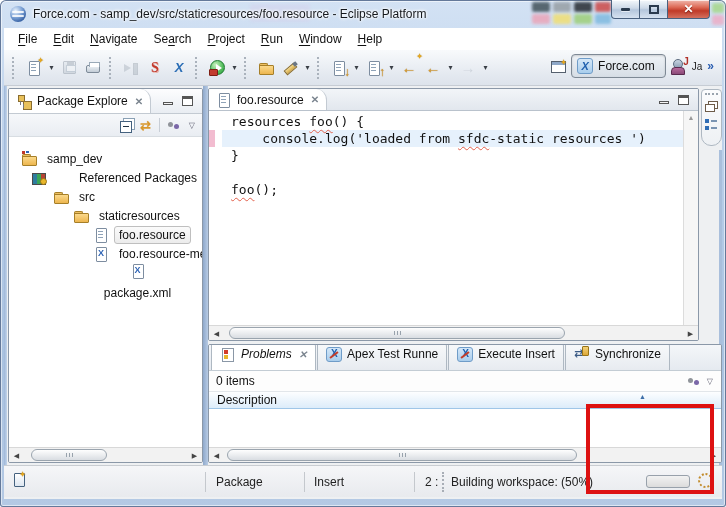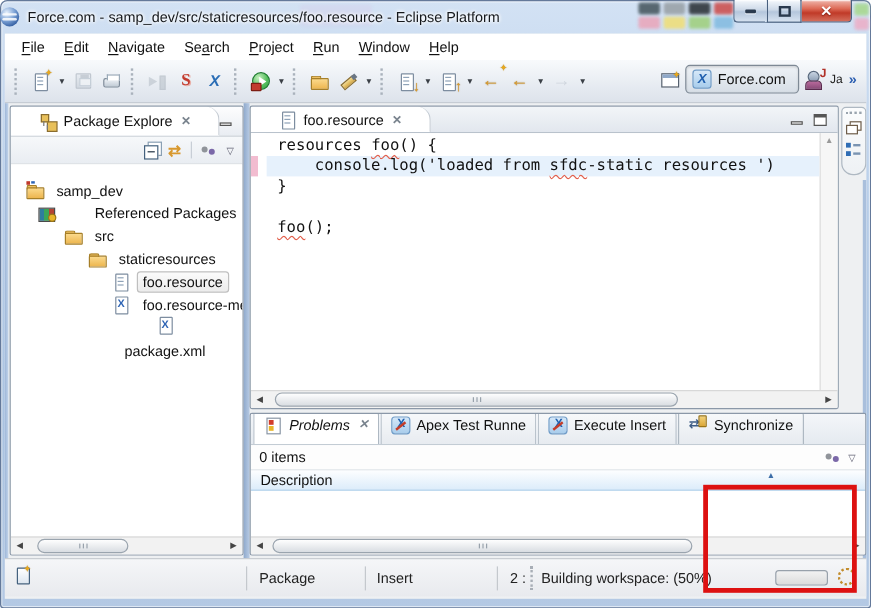--- a/index.html
+++ b/index.html
@@ -3,21 +3,21 @@
 <meta charset="utf-8">
 <style>
   html,body{margin:0;padding:0;width:726px;height:507px;overflow:hidden;
     font-family:"Liberation Sans",sans-serif;font-size:12px;color:#111;background:#fff;}
   *{box-sizing:border-box;}
   u{text-underline-offset:2px;}
 
   
   .frame{position:absolute;inset:0;background:linear-gradient(180deg,#d3e2f4,#b7cde8 35%,#a9c2e0 70%,#b4c9e4);
     border-radius:6px 6px 3px 3px;box-shadow:inset 0 0 0 1px #64799a, inset 0 0 0 2px rgba(255,255,255,.55);}
-  .titlebar{position:absolute;left:0;top:0;right:0;height:28px;display:flex;align-items:center;padding-left:0;}
+  .titlebar{position:absolute;left:0;top:0;right:0;height:28px;display:flex;align-items:center;padding-left:10px;}
   .glass{position:absolute;inset:0;overflow:hidden;border-radius:6px 6px 0 0;}
   .gb{position:absolute;filter:blur(1.5px);opacity:.9;border-radius:2px;}
   .app-icon{width:16px;height:16px;border-radius:50%;flex:none;position:relative;z-index:2;
     background:radial-gradient(circle at 35% 30%,#eaf3fd,#7aa0d4 45%,#2f5a9e 80%,#1d3c70);}
   .app-icon::after{content:"";position:absolute;left:2px;right:2px;top:5px;height:2px;background:#fff;
     box-shadow:0 4px 0 #fff;opacity:.85;border-radius:1px;}
   .title{margin-left:7px;z-index:2;color:#15181c;white-space:nowrap;text-shadow:0 0 3px #fff,0 0 3px #fff,0 0 4px #fff;}
   .winbtns{position:absolute;top:0;right:16px;display:flex;z-index:3;}
   .wb{height:19px;border:1px solid #49607e;border-top:none;display:flex;align-items:center;justify-content:center;
     box-shadow:inset 0 1px 0 rgba(255,255,255,.7);}
@@ -51,21 +51,21 @@
   
   .left-strip{position:absolute;left:0;top:58px;width:3px;height:379px;background:linear-gradient(90deg,#9db6d8,#c2d4ea);}
   .sash-v{position:absolute;left:199px;top:58px;width:5px;height:379px;background:linear-gradient(90deg,#8fa9cc,#b8cbe4);}
   .right-strip{position:absolute;left:715px;top:122px;width:3px;height:315px;background:#a9bfdc;}
   .panel{position:absolute;background:#fff;border:1px solid #8b98a8;border-radius:2px;overflow:hidden;}
   .pkg{left:4px;top:60px;width:195px;height:375px;}
   .editor-panel{left:204px;top:60px;width:491px;height:253px;}
   .problems-panel{left:204px;top:316px;width:514px;height:119px;}
 
   .vhead{height:25px;background:linear-gradient(#fdfdfe,#e9edf2);border-bottom:1px solid #c3cad2;display:flex;align-items:stretch;}
-  .vtab{display:flex;align-items:center;gap:5px;padding:0 23px;background:#fff;border-right:1px solid #c3cad2;
+  .vtab{display:flex;align-items:center;gap:5px;padding:0 7px;background:#fff;border-right:1px solid #c3cad2;
     border-radius:2px 11px 0 0;white-space:nowrap;}
   .closex{color:#7a848e;font-size:10px;font-weight:bold;margin-left:2px;}
   .minmax{margin-left:auto;display:flex;align-items:center;gap:9px;padding-right:9px;}
   .mm-min{width:10px;height:3px;border:1px solid #555;background:#f4f4f4;margin-top:5px;}
   .mm-max{width:11px;height:10px;border:1px solid #555;border-top:3px solid #555;background:#fff;}
 
   .ptools{height:23px;background:linear-gradient(#f6f8fa,#e9edf2);border-bottom:1px solid #d8dde2;display:flex;
     align-items:center;justify-content:flex-end;gap:8px;padding-right:7px;}
   .vline{width:1px;height:14px;background:#c8ced6;}
 

